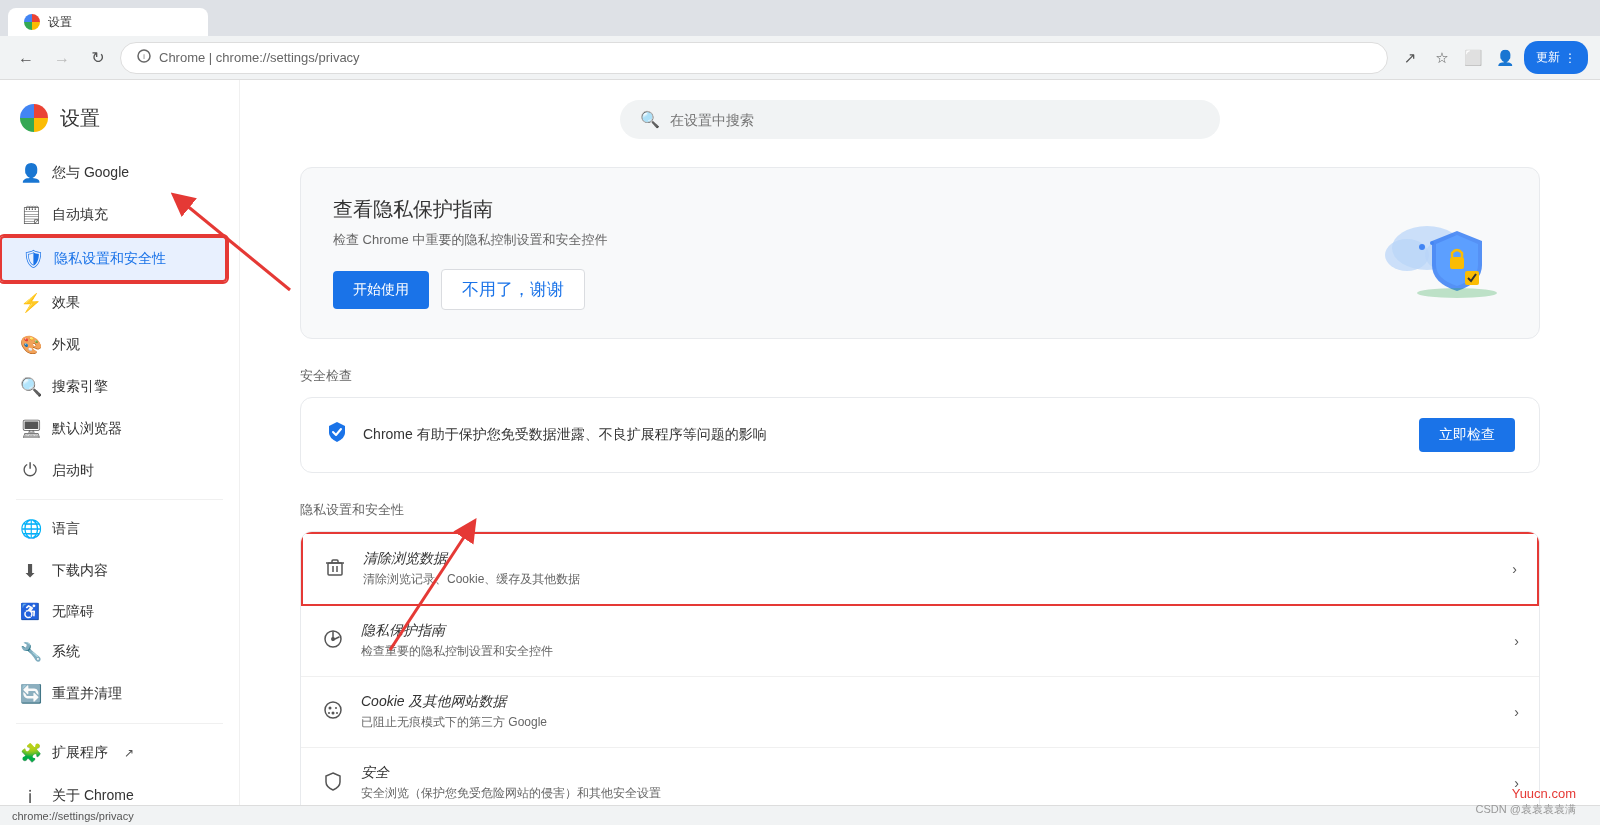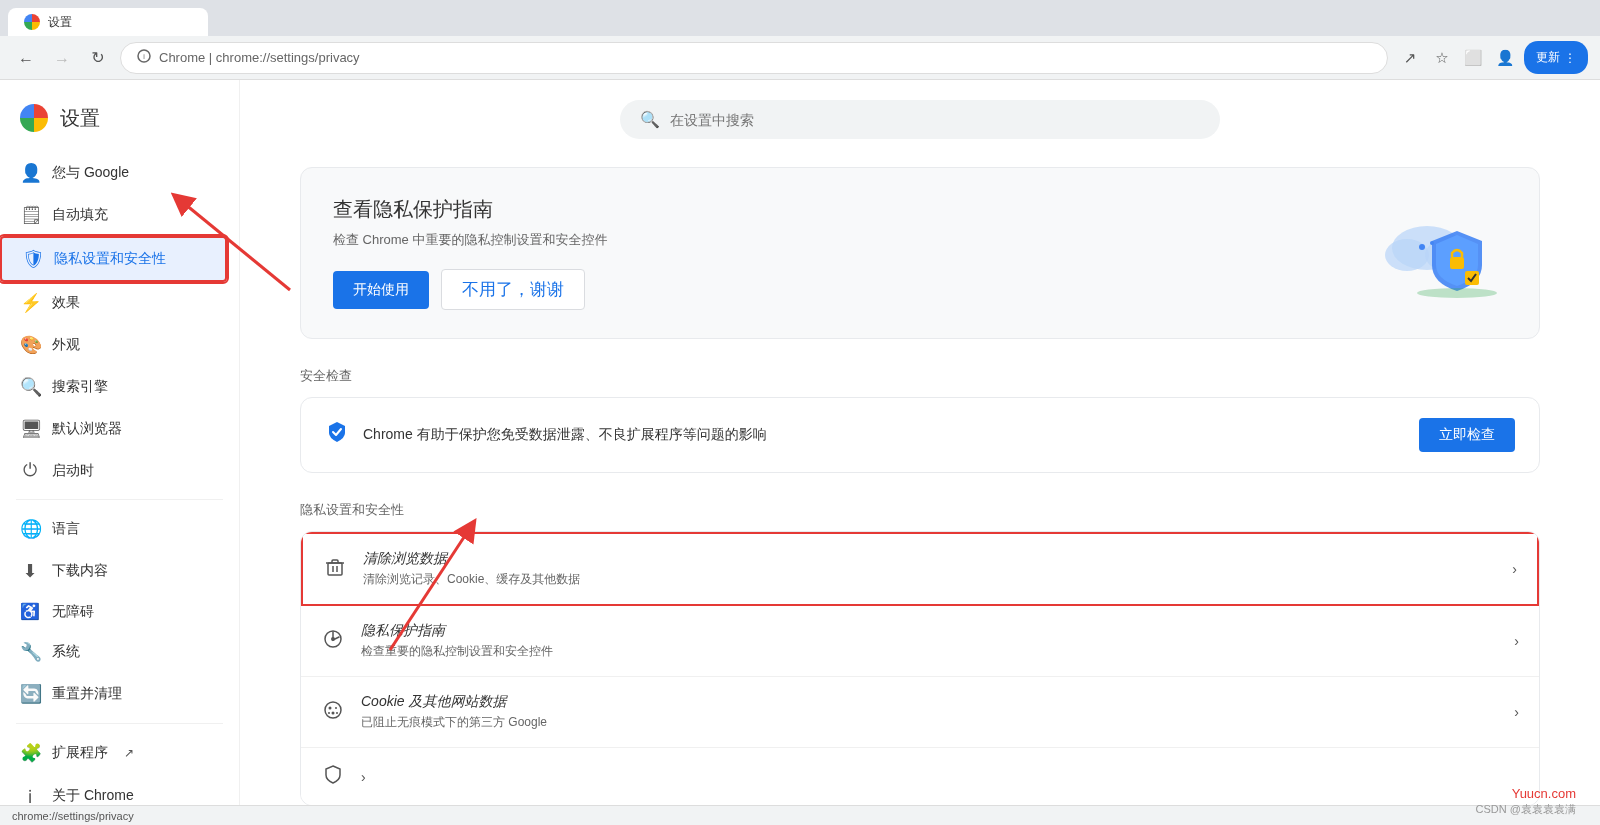--- a/index.html
+++ b/index.html
@@ -318,20 +318,24 @@
         </div>
         <span class="settings-item-arrow">›</span>
       </div>
 
       <div class="settings-item">
         <span class="settings-item-icon">
           <svg width="20" height="20" viewBox="0 0 20 20" fill="none">
             <path d="M10 2 L17 5 L17 11 Q17 16 10 19 Q3 16 3 11 L3 5 Z" stroke="#555" stroke-width="1.5" fill="none"></path>
           </svg>
         </span>
+        <div class="settings-item-text">
+          <div class="settings-item-title">安全</div>
+          <div class="settings-item-desc">安全浏览（保护您免受危险网站的侵害）和其他安全设置</div>
+        </div>
         <span class="settings-item-arrow">›</span>
       </div>
 
     </div>
   </div>
 </div>
 
 <div class="status-bar">
   <span>chrome://settings/privacy</span>
 </div>

